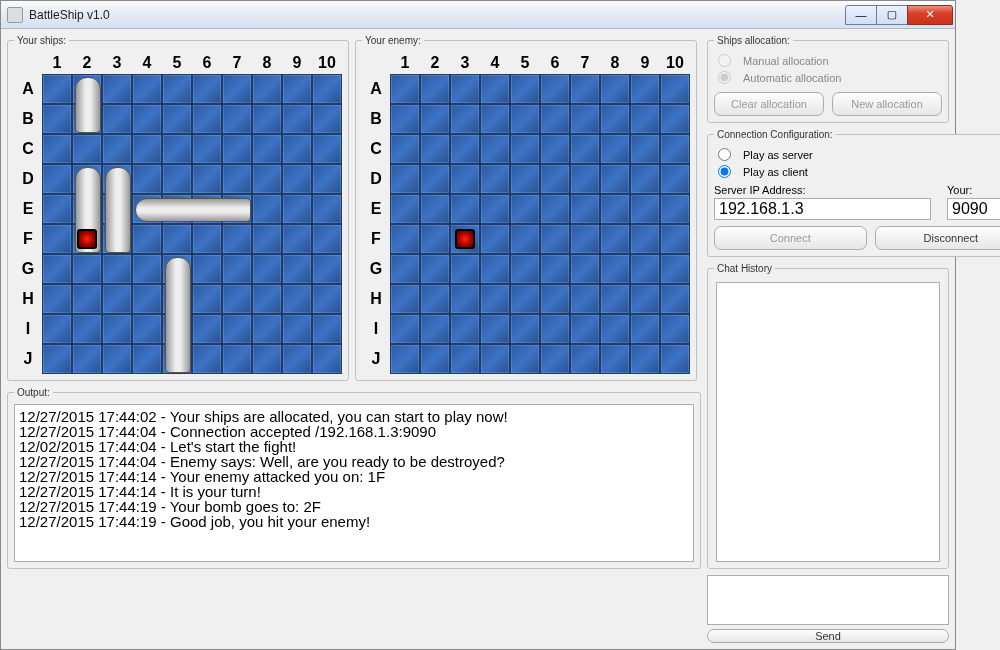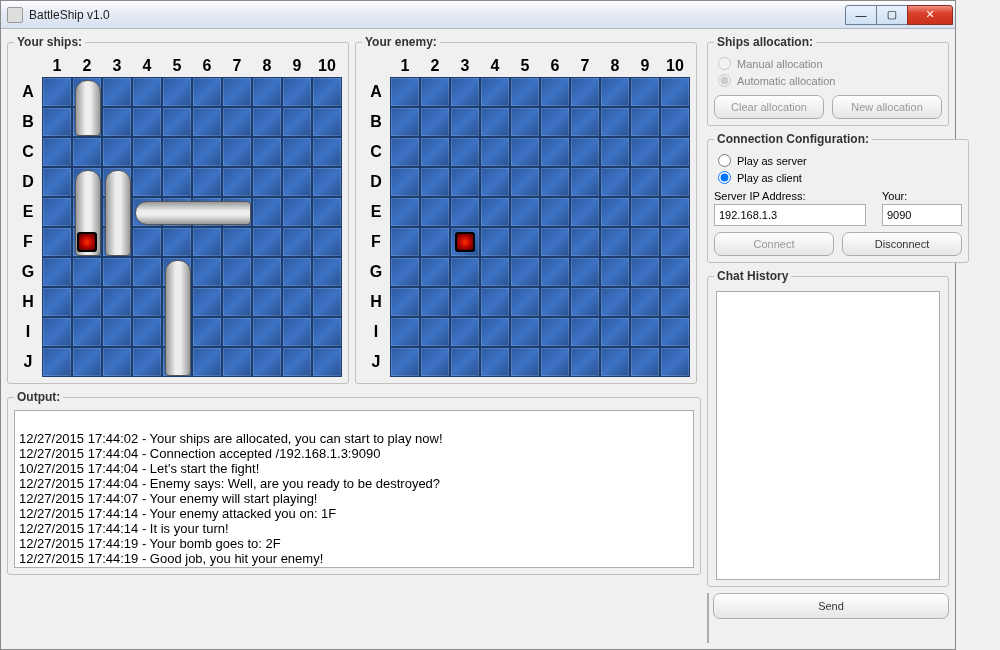--- a/index.html
+++ b/index.html
@@ -68,24 +68,23 @@
   display: flex;
   gap: 6px;
 }
 fieldset {
   border: 1px solid #c0c0c0;
   border-radius: 3px;
   padding: 6px;
   background: #f0f0f0;
 }
 legend {
-  font-size: 12px;
+  font-size: 10px;
   color: #333;
   padding: 0 3px;
-  font-weight: bold;
 }
 .grid {
   display: grid;
   grid-template-columns: 28px repeat(10, 30px);
   grid-template-rows: 22px repeat(10, 30px);
 }
 .grid .hdr, .grid .rhdr {
   display: flex; align-items: center; justify-content: center;
   font-weight: bold;
   font-size: 16px;
@@ -130,21 +129,21 @@
 .rightcol {
   width: 242px;
   display: flex;
   flex-direction: column;
   gap: 6px;
   justify-content: space-between;
 }
 .radio-row {
   display: flex;
   align-items: center;
-  gap: 6px;
+  gap: 12px;
   padding: 2px 4px;
 }
 input[type=radio] { margin: 0; }
 .btnrow { display: flex; gap: 8px; margin-top: 6px; }
 button.wbtn {
   flex: 1;
   height: 24px;
   font-size: 11px;
   background: linear-gradient(#fefefe, #e6e6e6);
   border: 1px solid #adadad;
@@ -153,42 +152,42 @@
 }
 button.wbtn:disabled { color: #999; }
 .formrow { display: flex; gap: 16px; margin-top: 4px; }
 .formcol { display: flex; flex-direction: column; gap: 2px; }
 .formcol.ip { flex: 1; }
 .formcol.port { width: 80px; }
 input[type=text] {
   height: 22px;
   border: 1px solid #abadb3;
   padding: 0 4px;
-  font-size: 11px;
+  font-size: 16px;
   background: #fff;
 }
 .chatbox {
   flex: 1;
   background: #fff;
   border: 1px solid #abadb3;
   margin: 2px 2px 0 2px;
 }
 .chatinput {
   height: 50px;
   background: #fff;
   border: 1px solid #abadb3;
 }
-.sendrow { display: flex; flex-direction: row; gap: 4px; }
+.sendrow { display: flex; flex-direction: column; gap: 4px; }
 .outputbox {
   background: #fff;
   border: 1px solid #abadb3;
   height: 158px;
   overflow: auto;
-  padding: 20px 4px;
-  font-size: 13px;
+  padding: 4px 4px;
+  font-size: 15px;
   line-height: 15px;
   color: #000;
 }
 .outputfs { flex: 0 0 auto; }
 .disabled-lbl { color: #888; }
 </style>
 </head>
 <body>
 
 <div class="window">
@@ -480,23 +479,22 @@
             </div>
         </fieldset>
 
       </div>
 
       <fieldset class="outputfs">
         <legend>Output:</legend>
         <div class="outputbox" id="outputbox">
             <div>12/27/2015 17:44:02 - Your ships are allocated, you can start to play now!</div>
             <div>12/27/2015 17:44:04 - Connection accepted /192.168.1.3:9090</div>
-            <div>10/27/2015 17:44:04 - Let's start the fight!</div>
+            <div>12/02/2015 17:44:04 - Let's start the fight!</div>
             <div>12/27/2015 17:44:04 - Enemy says: Well, are you ready to be destroyed?</div>
-            <div>12/27/2015 17:44:07 - Your enemy will start playing!</div>
             <div>12/27/2015 17:44:14 - Your enemy attacked you on: 1F</div>
             <div>12/27/2015 17:44:14 - It is your turn!</div>
             <div>12/27/2015 17:44:19 - Your bomb goes to: 2F</div>
             <div>12/27/2015 17:44:19 - Good job, you hit your enemy!</div>
           </div>
       </fieldset>
     </div>
 
     <div class="rightcol">
 

